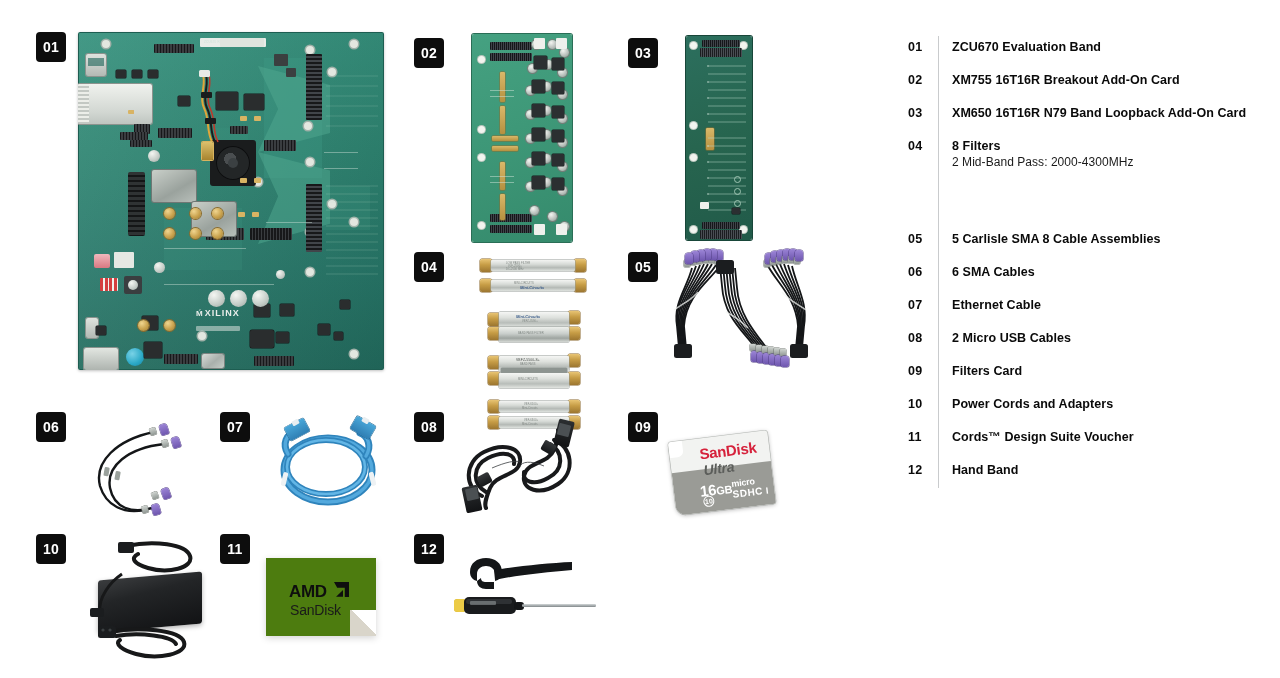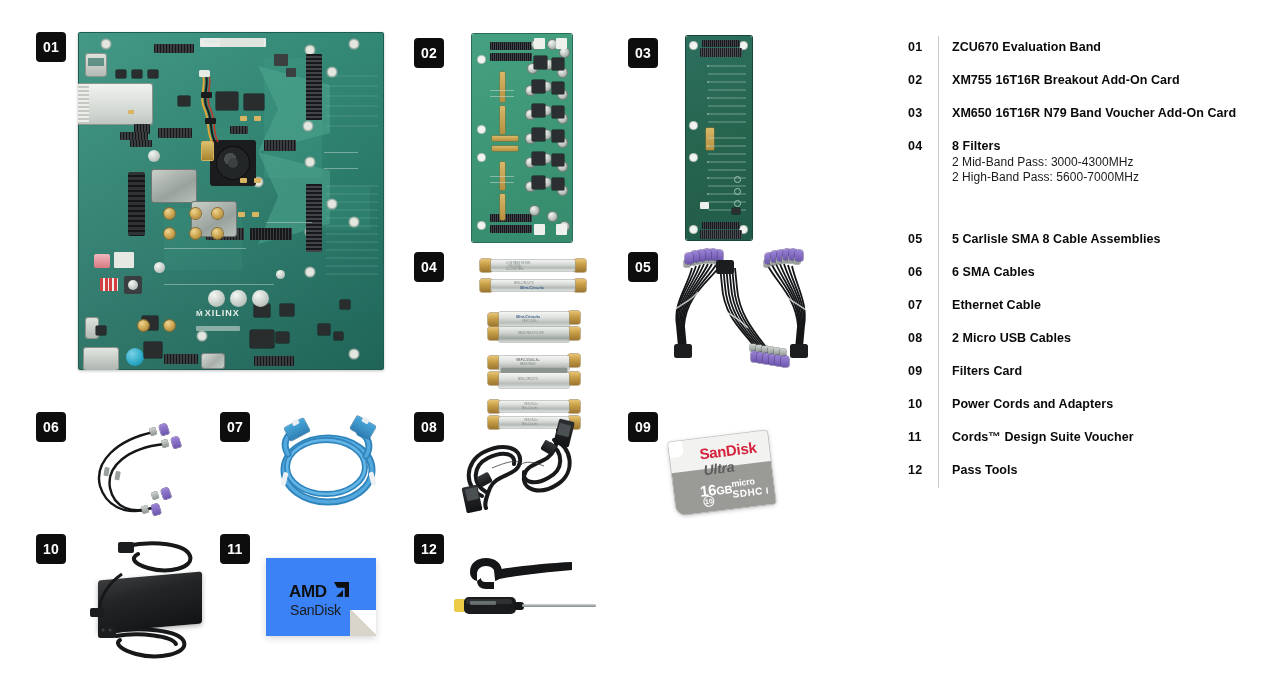--- a/index.html
+++ b/index.html
@@ -161,21 +161,21 @@
   .sd-i    { position:absolute; right:6px; top:55px; color:#ffffff; font-size:9px; font-weight:700; }
 
   
   .psu-brick { position:absolute; border-radius:3px;
                background:linear-gradient(170deg,#3a3c3e 0%,#232527 35%,#121315 100%);
                box-shadow:0 2px 5px rgba(0,0,0,.3); }
 
   
   .voucher {
     position:absolute; left:266px; top:558px; width:110px; height:78px;
-    background:#3b82f6;
+    background:#4d7c0f;
     box-shadow:0 2px 7px rgba(0,0,0,.17);
   }
   .voucher-fold {
     position:absolute; right:0; bottom:0; width:26px; height:26px;
     background:linear-gradient(225deg,#ffffff 0 48%,#d9d5ca 48% 100%);
   }
   .v-amd { position:absolute; left:23px; top:24px; color:#0e0e0e; font-size:17px;
            font-weight:700; letter-spacing:-.4px; }
   .v-viv { position:absolute; left:24px; top:44px; color:#1a1a1a; font-size:14px;
            letter-spacing:-.2px; }
@@ -853,29 +853,28 @@
       <div class="leg-label">ZCU670 Evaluation Band</div>
     </div>
 
     <div class="leg-row" style="top:43px;">
       <div class="leg-num">02</div>
       <div class="leg-label">XM755 16T16R Breakout Add-On Card</div>
     </div>
 
     <div class="leg-row" style="top:76px;">
       <div class="leg-num">03</div>
-      <div class="leg-label">XM650 16T16R N79 Band Voucher Add-On Card</div>
+      <div class="leg-label">XM650 16T16R N79 Band Loopback Add-On Card</div>
     </div>
 
     <div class="leg-row" style="top:109px;">
       <div class="leg-num">04</div>
       <div class="leg-label">
         <span>8 Filters</span>
-        <span class="leg-sub">2 Mid-Band Pass: 3000-4300MHz</span>
-        <span class="leg-sub">2 High-Band Pass: 5600-7000MHz</span>
+        <span class="leg-sub">2 Mid-Band Pass: 2000-4300MHz</span>
       </div>
     </div>
 
     <div class="leg-row" style="top:202px;">
       <div class="leg-num">05</div>
       <div class="leg-label">5 Carlisle SMA 8 Cable Assemblies</div>
     </div>
 
     <div class="leg-row" style="top:235px;">
       <div class="leg-num">06</div>
@@ -902,18 +901,18 @@
       <div class="leg-label">Power Cords and Adapters</div>
     </div>
 
     <div class="leg-row" style="top:400px;">
       <div class="leg-num">11</div>
       <div class="leg-label">Cords™ Design Suite Voucher</div>
     </div>
 
     <div class="leg-row" style="top:433px;">
       <div class="leg-num">12</div>
-      <div class="leg-label">Pass Tools</div>
+      <div class="leg-label">Hand Band</div>
     </div>
 
   </div>
 
 </div>
 
 </body></html>

